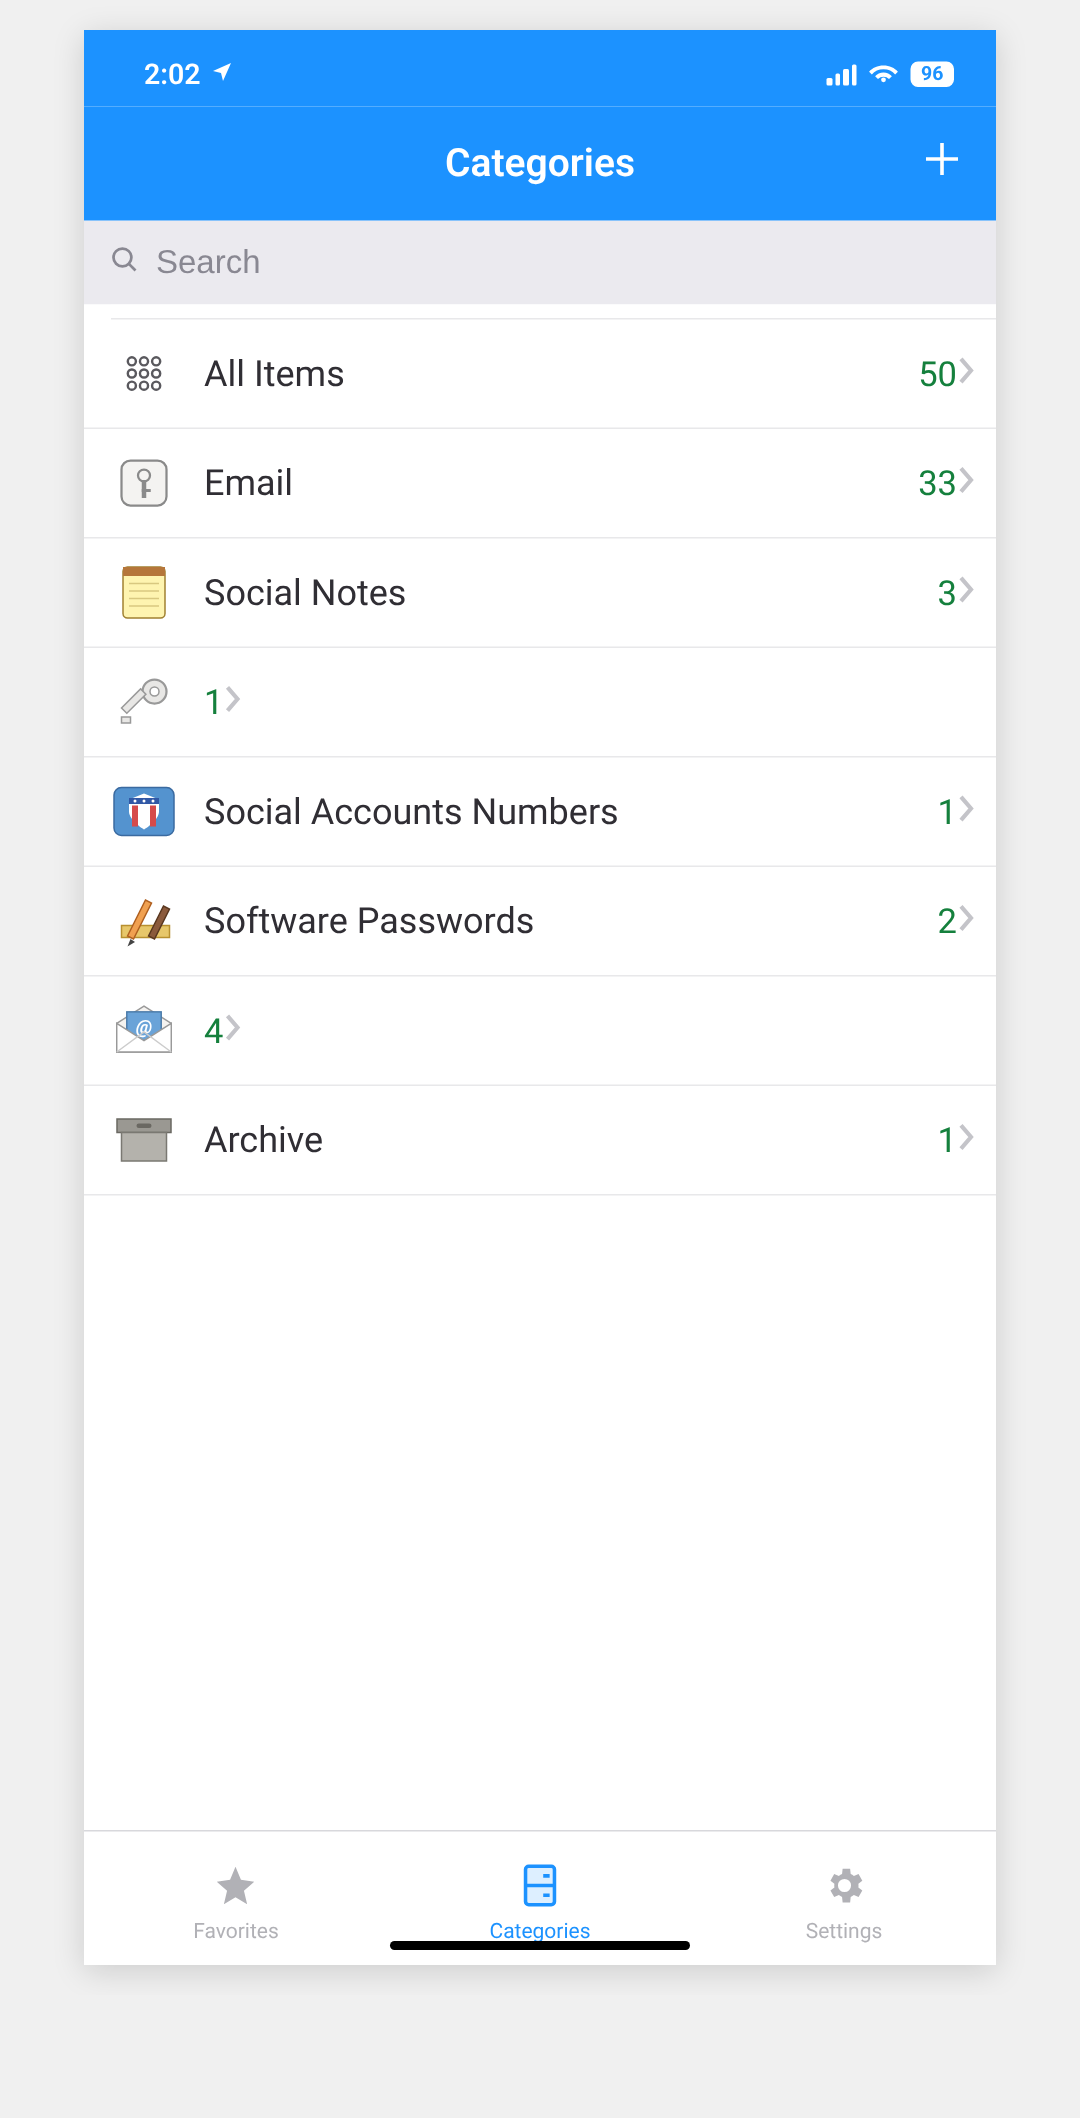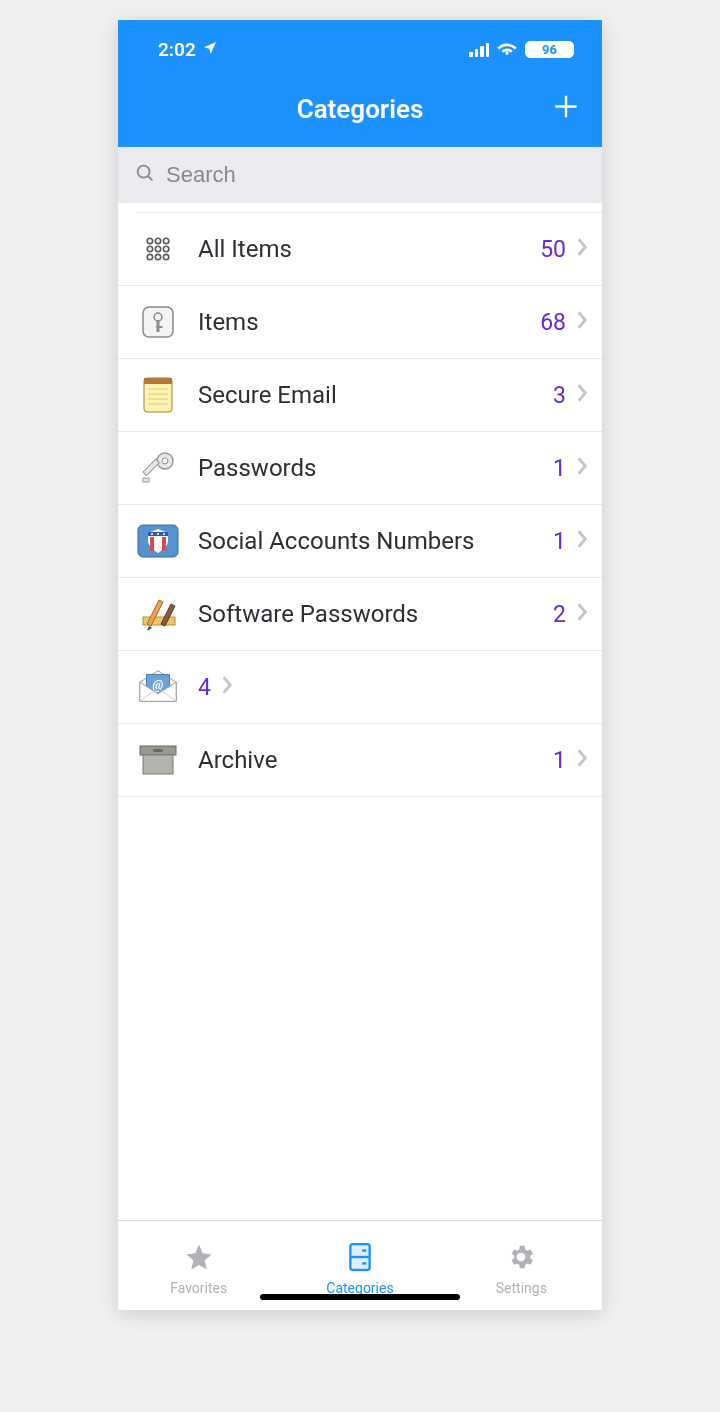--- a/index.html
+++ b/index.html
@@ -5,21 +5,21 @@
   * { margin: 0; padding: 0; box-sizing: border-box; }
   body {
     font-family: -apple-system, BlinkMacSystemFont, "Segoe UI", Roboto, Helvetica, Arial, sans-serif;
     background: #f0f0f0;
     display: flex;
     justify-content: center;
     align-items: flex-start;
     padding: 20px 0;
   }
   .phone {
-    width: 484px;
+    width: 608px;
     height: 1290px;
     background: #fff;
     box-shadow: 0 4px 20px rgba(0,0,0,0.15);
     display: flex;
     flex-direction: column;
     overflow: hidden;
     position: relative;
   }
   .status-bar {
     background: #1C92FF;
@@ -31,21 +31,21 @@
     font-size: 19px;
     font-weight: 600;
   }
   .status-left { display: flex; align-items: center; gap: 6px; }
   .status-right { display: flex; align-items: center; gap: 8px; }
   .signal-bars { display: flex; align-items: flex-end; gap: 2px; height: 14px; }
   .bar { width: 3.5px; background: #fff; border-radius: 1px; }
   .b1 { height: 5px; } .b2 { height: 8px; } .b3 { height: 11px; } .b4 { height: 14px; }
   .battery-box {
     border: 1.5px solid #fff; border-radius: 5px;
-    font-size: 13px; padding: 0px 16px; font-weight: 700;
+    font-size: 13px; padding: 0px 6px; font-weight: 700;
     background: #fff; color: #1C92FF;
   }
   .nav-bar {
     background: #1C92FF;
     color: #fff;
     display: flex;
     align-items: center;
     justify-content: center;
     position: relative;
     height: 76px;
@@ -76,21 +76,21 @@
     display: flex; align-items: center; height: 73px;
     padding: 0 14px 0 18px; cursor: pointer;
     border-bottom: 1px solid #e8e8ea;
   }
   .row-icon {
     width: 44px; height: 44px; flex: 0 0 44px;
     display: flex; align-items: center; justify-content: center;
     margin-right: 18px;
   }
   .row-label { font-size: 24px; color: #302E34; flex: 1; }
-  .row-count { font-size: 23px; color: #6d28d9; margin-right: 10px; }
+  .row-count { font-size: 23px; color: #15803d; }
   .chevron { color: #C4C4C9; }
   .tab-bar {
     border-top: 1px solid #d8d8dc;
     display: flex; height: 90px; background: #fff;
   }
   .tab {
     flex: 1; display: flex; flex-direction: column; align-items: center; justify-content: center;
     gap: 4px; color: #B1B1B6; cursor: pointer; padding-top: 6px;
   }
   .tab.active { color: #1C92FF; }
@@ -175,55 +175,54 @@
 
     <div class="row">
       <div class="row-icon">
         <svg width="40" height="40" viewBox="0 0 40 40">
           <rect x="5" y="5" width="30" height="30" rx="6" fill="#F4F3F1" stroke="#8a8a8a" stroke-width="1.5"></rect>
           <circle cx="20" cy="15" r="4" fill="none" stroke="#8a8a8a" stroke-width="1.5"></circle>
           <rect x="18.5" y="18" width="3" height="12" fill="#8a8a8a"></rect>
           <rect x="18.5" y="24" width="6" height="2" fill="#8a8a8a"></rect>
         </svg>
       </div>
-      <div class="row-label">Items</div>
-      <div class="row-count">68</div>
+      <div class="row-label">Email</div>
+      <div class="row-count">33</div>
       <span class="chevron"><svg width="12" height="20" viewBox="0 0 10 18" fill="none" stroke="currentColor" stroke-width="2.5">
             <path d="M2 2l6 7-6 7"></path>
           </svg></span>
     </div>
 
     <div class="row">
       <div class="row-icon">
         <svg width="34" height="40" viewBox="0 0 34 40">
           <rect x="3" y="3" width="28" height="34" rx="3" fill="#FEF4B0" stroke="#a08030" stroke-width="1"></rect>
           <rect x="3" y="3" width="28" height="6" fill="#B5763A"></rect>
           <line x1="7" y1="14" x2="27" y2="14" stroke="#d8c880"></line>
             <line x1="7" y1="19" x2="27" y2="19" stroke="#d8c880"></line>
           <line x1="7" y1="24" x2="27" y2="24" stroke="#d8c880"></line>
             <line x1="7" y1="29" x2="27" y2="29" stroke="#d8c880"></line>
         </svg>
       </div>
-      <div class="row-label">Secure Email</div>
+      <div class="row-label">Social Notes</div>
       <div class="row-count">3</div>
       <span class="chevron"><svg width="12" height="20" viewBox="0 0 10 18" fill="none" stroke="currentColor" stroke-width="2.5">
             <path d="M2 2l6 7-6 7"></path>
           </svg></span>
     </div>
 
     <div class="row">
       <div class="row-icon">
         <svg width="40" height="40" viewBox="0 0 40 40">
           <circle cx="27" cy="13" r="8" fill="#E8E7E5" stroke="#999" stroke-width="1.5"></circle>
           <circle cx="27" cy="13" r="3" fill="#fff" stroke="#999"></circle>
           <rect x="5" y="24" width="18" height="5" transform="rotate(-45 5 24)" fill="#E8E7E5" stroke="#999"></rect>
           <rect x="5" y="30" width="6" height="4" fill="#E8E7E5" stroke="#999"></rect>
         </svg>
       </div>
-      <div class="row-label">Passwords</div>
       <div class="row-count">1</div>
       <span class="chevron"><svg width="12" height="20" viewBox="0 0 10 18" fill="none" stroke="currentColor" stroke-width="2.5">
             <path d="M2 2l6 7-6 7"></path>
           </svg></span>
     </div>
 
     <div class="row">
       <div class="row-icon">
         <svg width="44" height="36" viewBox="0 0 44 36">
           <rect x="2" y="2" width="40" height="32" rx="5" fill="#5493CF" stroke="#3a6aa0" stroke-width="1"></rect>

